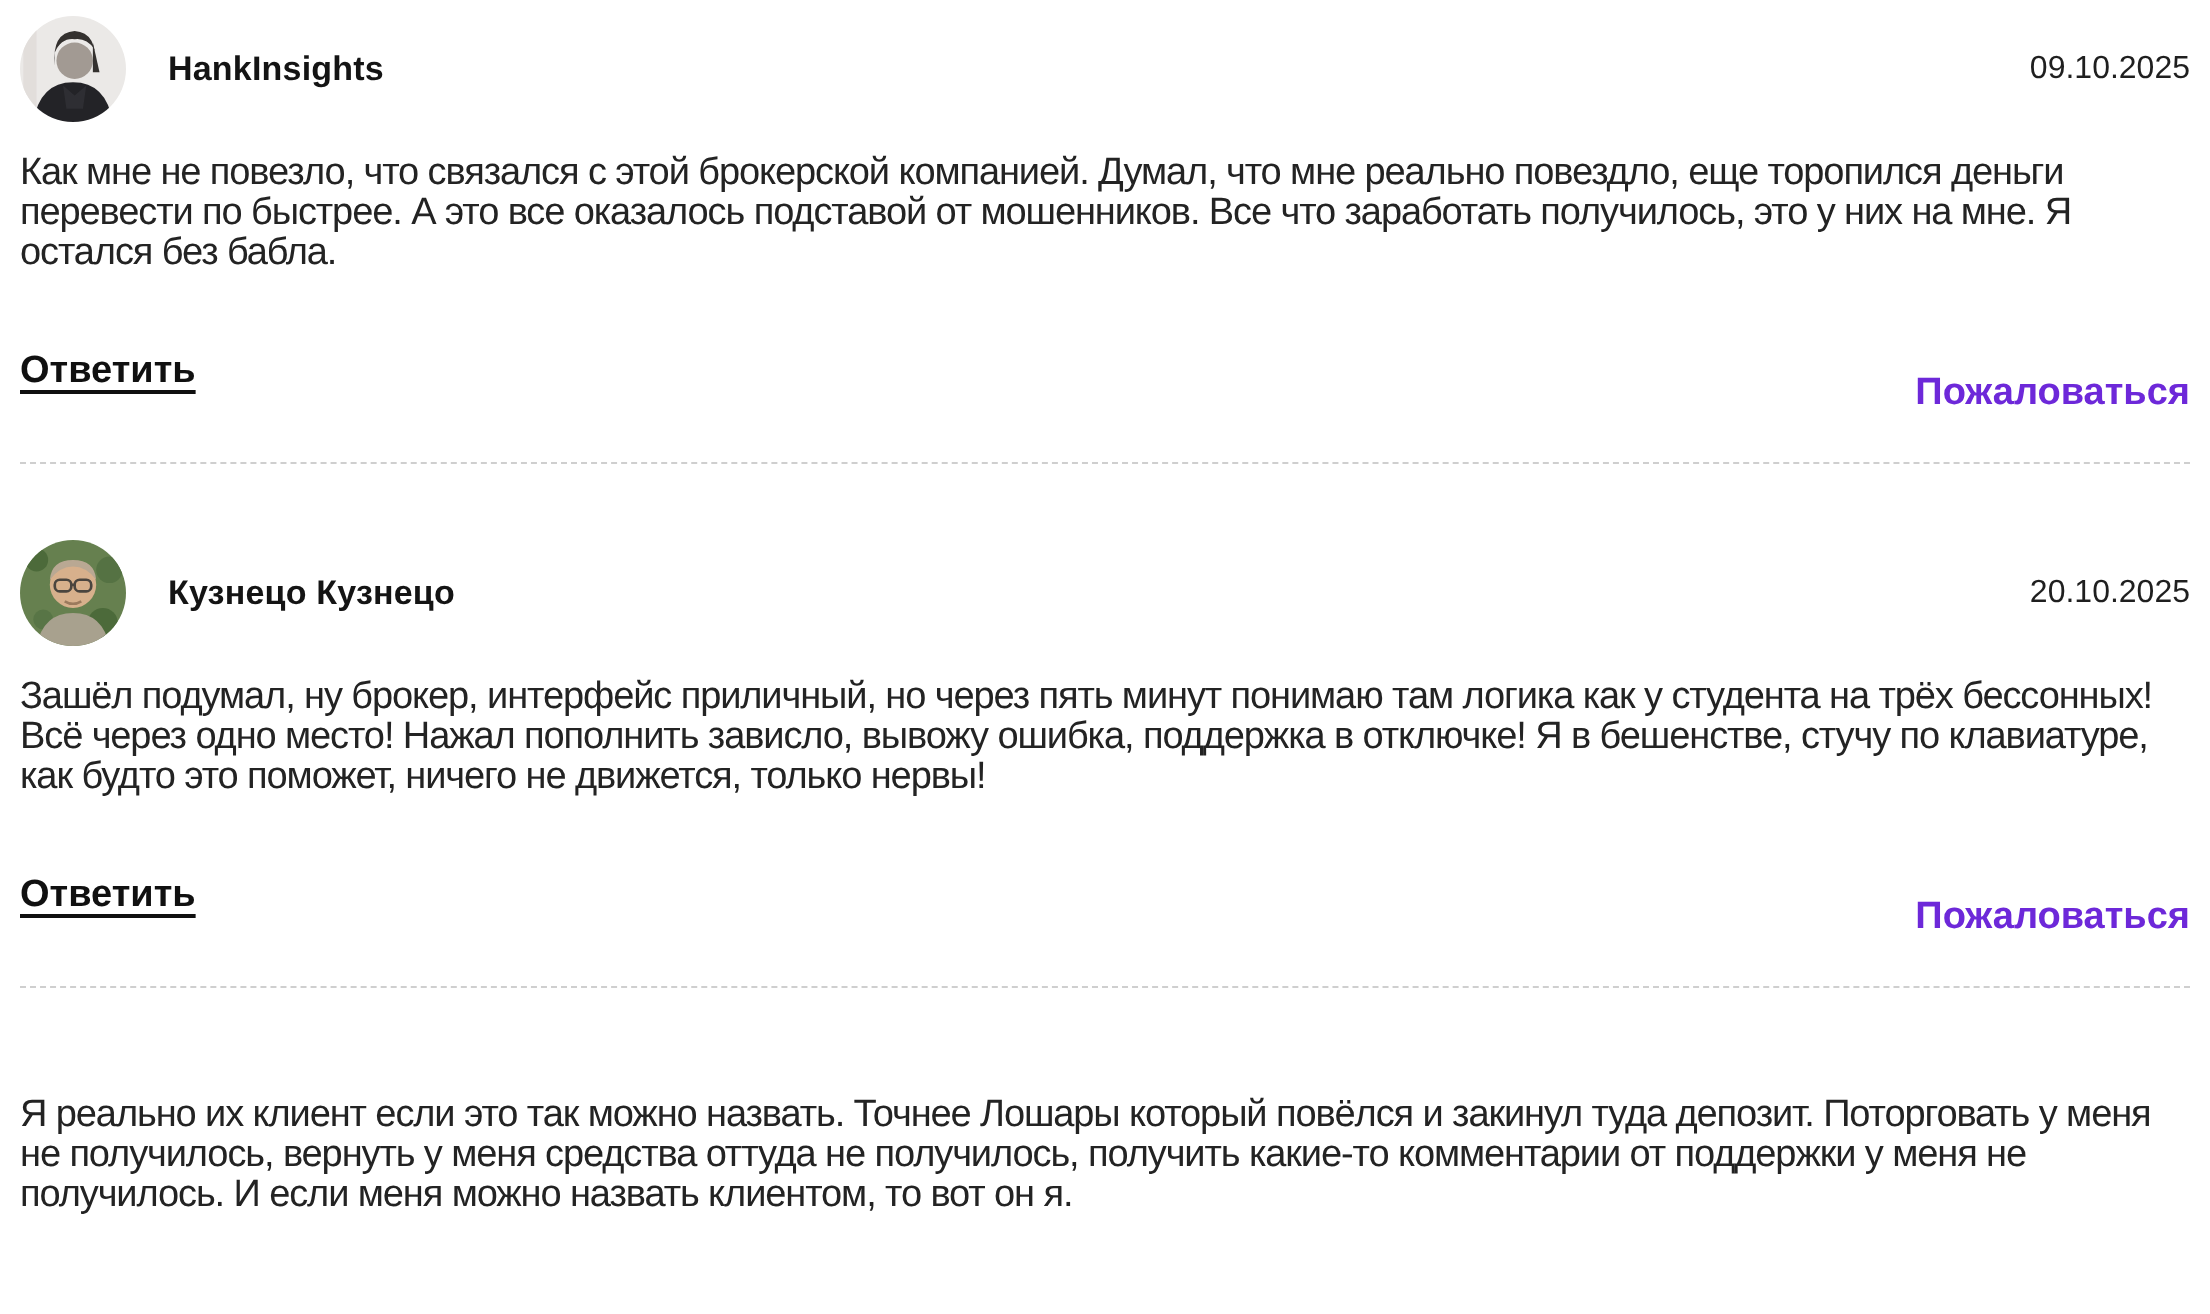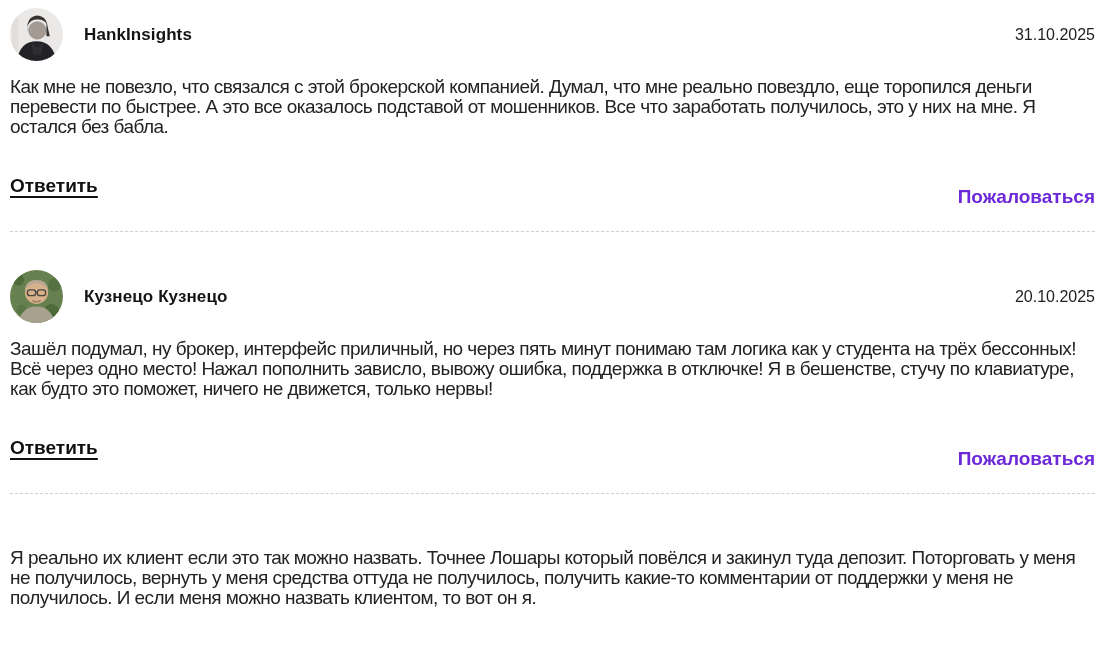--- a/index.html
+++ b/index.html
@@ -93,21 +93,21 @@
           <rect width="64" height="64" fill="#ebe9e7"></rect>
           <rect x="2" y="4" width="8" height="56" fill="#e2dedb"></rect>
           <circle cx="33" cy="27" r="11" fill="#a29a93"></circle>
           <path d="M21 30 Q19 10 33 9 Q47 10 45 30 L45 20 Q40 13 33 14 Q25 13 21 22 Z" fill="#34312f"></path>
           <path d="M44 16 L48 34 L44 34 Z" fill="#34312f"></path>
           <path d="M8 64 Q12 40 32 40 Q52 40 56 64 Z" fill="#232327"></path>
           <path d="M26 42 L33 48 L40 42 L38 56 L28 56 Z" fill="#2e2e33"></path>
         </svg>
       </span>
       <span class="username">HankInsights</span>
-      <span class="date">31.10.2025</span>
+      <span class="date">09.10.2025</span>
     </header>
     <p class="comment-text">Как мне не повезло, что связался с этой брокерской компанией. Думал, что мне реально повездло, еще торопился деньги перевести по быстрее. А это все оказалось подставой от мошенников. Все что заработать получилось, это у них на мне. Я остался без бабла.</p>
     <div class="actions">
       <a class="reply-link">Ответить</a>
       <a class="report-link">Пожаловаться</a>
     </div>
   </article>
 
   <hr class="divider">
 

